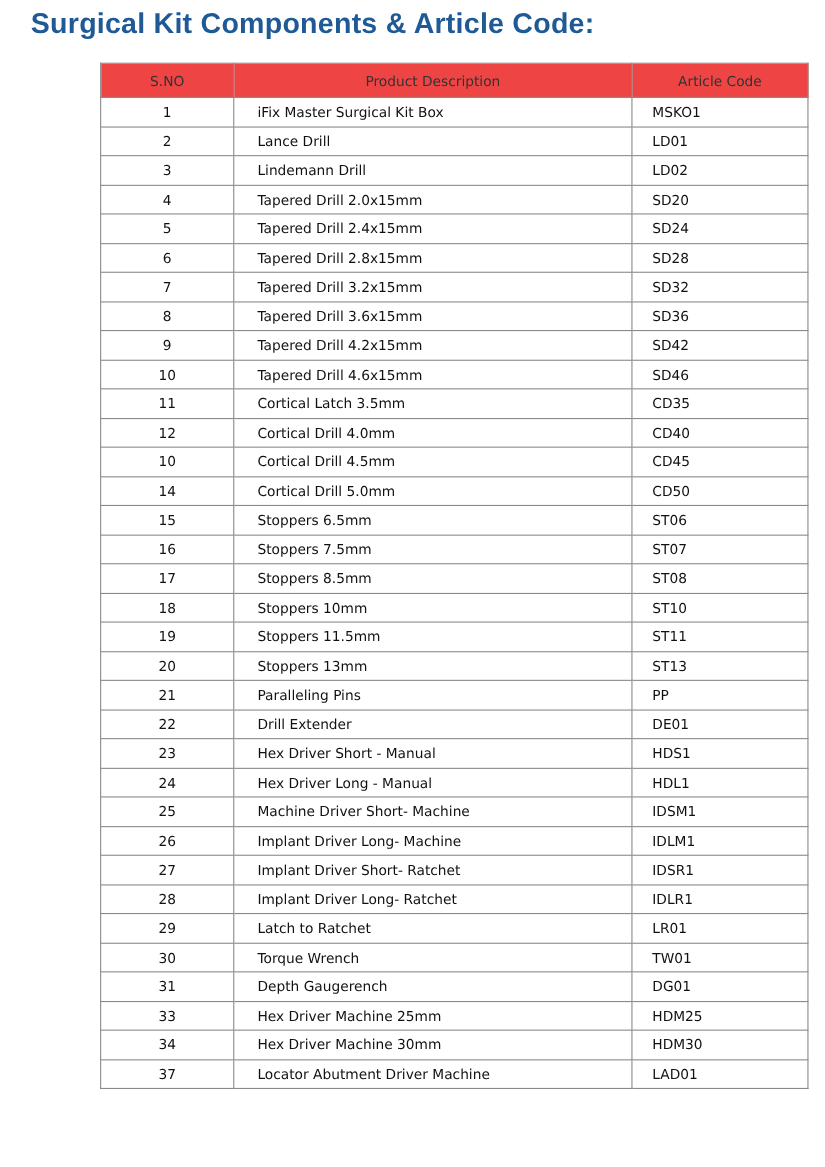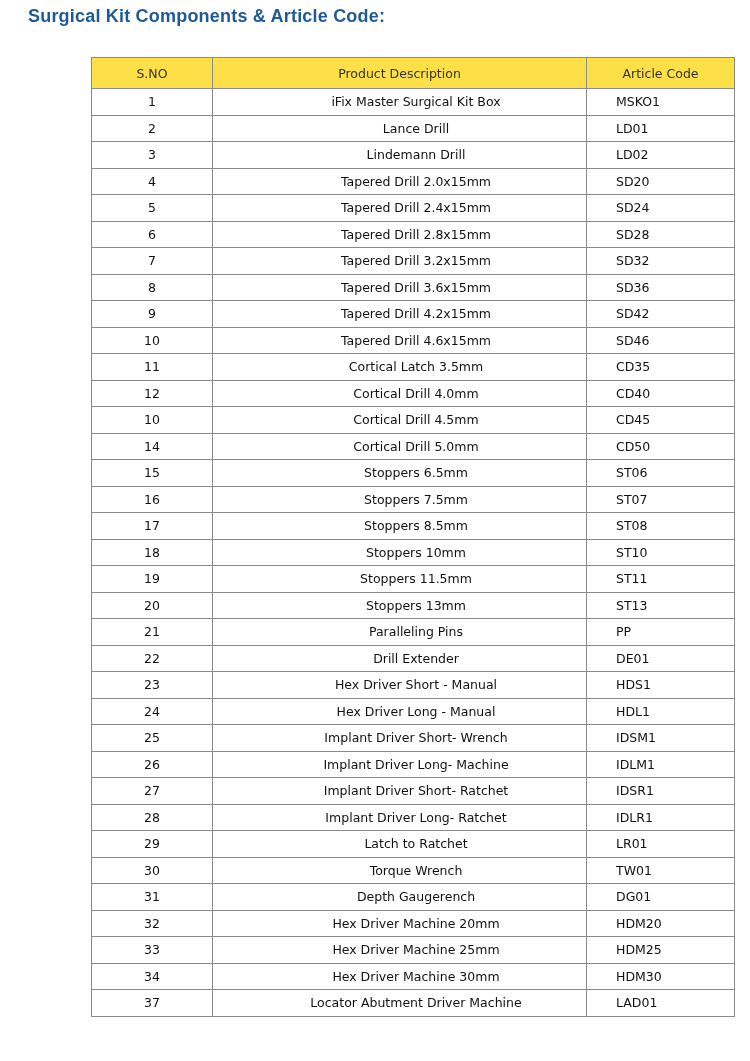--- a/index.html
+++ b/index.html
@@ -1,23 +1,23 @@
 <!DOCTYPE html>
 <html><head>
   <meta charset="utf-8">
   <style>
     html, body { margin:0; padding:0; background:#ffffff; }
     body { width:750px; height:1061px; position:relative; overflow:hidden; font-family:"DejaVu Sans", sans-serif; color:#111; }
-    .title { position:absolute; left:28px; top:6px; font-family:"Liberation Sans", sans-serif; font-weight:bold; font-size:18px; color:#1f5a96; letter-spacing:0.2px; white-space:nowrap; }
+    .title { position:absolute; left:28px; top:6px; font-family:"Liberation Sans", sans-serif; font-weight:bold; font-size:26px; color:#1f5a96; letter-spacing:0.2px; white-space:nowrap; }
     table { position:absolute; left:91px; top:57px; width:644px; border-collapse:collapse; }
     th, td { border:1px solid #8a8a8a; padding:0; font-size:12.5px; height:25.5px; vertical-align:middle; }
-    th { background:#fde047; color:#333; font-weight:normal; height:30px; font-size:12.5px; }
+    th { background:#ef4444; color:#333; font-weight:normal; height:30px; font-size:12.5px; }
     td.sno { text-align:center; width:120px; }
-    td.desc { padding-left:33px; width:340px;text-align:center; }
-    td.code { padding-left:29px; }
+    td.desc { padding-left:21px; width:340px; }
+    td.code { padding-left:18px; }
     th.sno { width:120px; }
   </style>
 </head>
 <body>
 
 <div class="title">Surgical Kit Components &amp; Article Code:</div>
 
 <table>
   <thead>
     <tr>
@@ -142,21 +142,21 @@
         <td class="desc">Hex Driver Short - Manual</td>
         <td class="code">HDS1</td>
       </tr>
       <tr>
         <td class="sno">24</td>
         <td class="desc">Hex Driver Long - Manual</td>
         <td class="code">HDL1</td>
       </tr>
       <tr>
         <td class="sno">25</td>
-        <td class="desc">Implant Driver Short- Wrench</td>
+        <td class="desc">Machine Driver Short- Machine</td>
         <td class="code">IDSM1</td>
       </tr>
       <tr>
         <td class="sno">26</td>
         <td class="desc">Implant Driver Long- Machine</td>
         <td class="code">IDLM1</td>
       </tr>
       <tr>
         <td class="sno">27</td>
         <td class="desc">Implant Driver Short- Ratchet</td>
@@ -174,25 +174,20 @@
       </tr>
       <tr>
         <td class="sno">30</td>
         <td class="desc">Torque Wrench</td>
         <td class="code">TW01</td>
       </tr>
       <tr>
         <td class="sno">31</td>
         <td class="desc">Depth Gaugerench</td>
         <td class="code">DG01</td>
-      </tr>
-      <tr>
-        <td class="sno">32</td>
-        <td class="desc">Hex Driver Machine 20mm</td>
-        <td class="code">HDM20</td>
       </tr>
       <tr>
         <td class="sno">33</td>
         <td class="desc">Hex Driver Machine 25mm</td>
         <td class="code">HDM25</td>
       </tr>
       <tr>
         <td class="sno">34</td>
         <td class="desc">Hex Driver Machine 30mm</td>
         <td class="code">HDM30</td>

